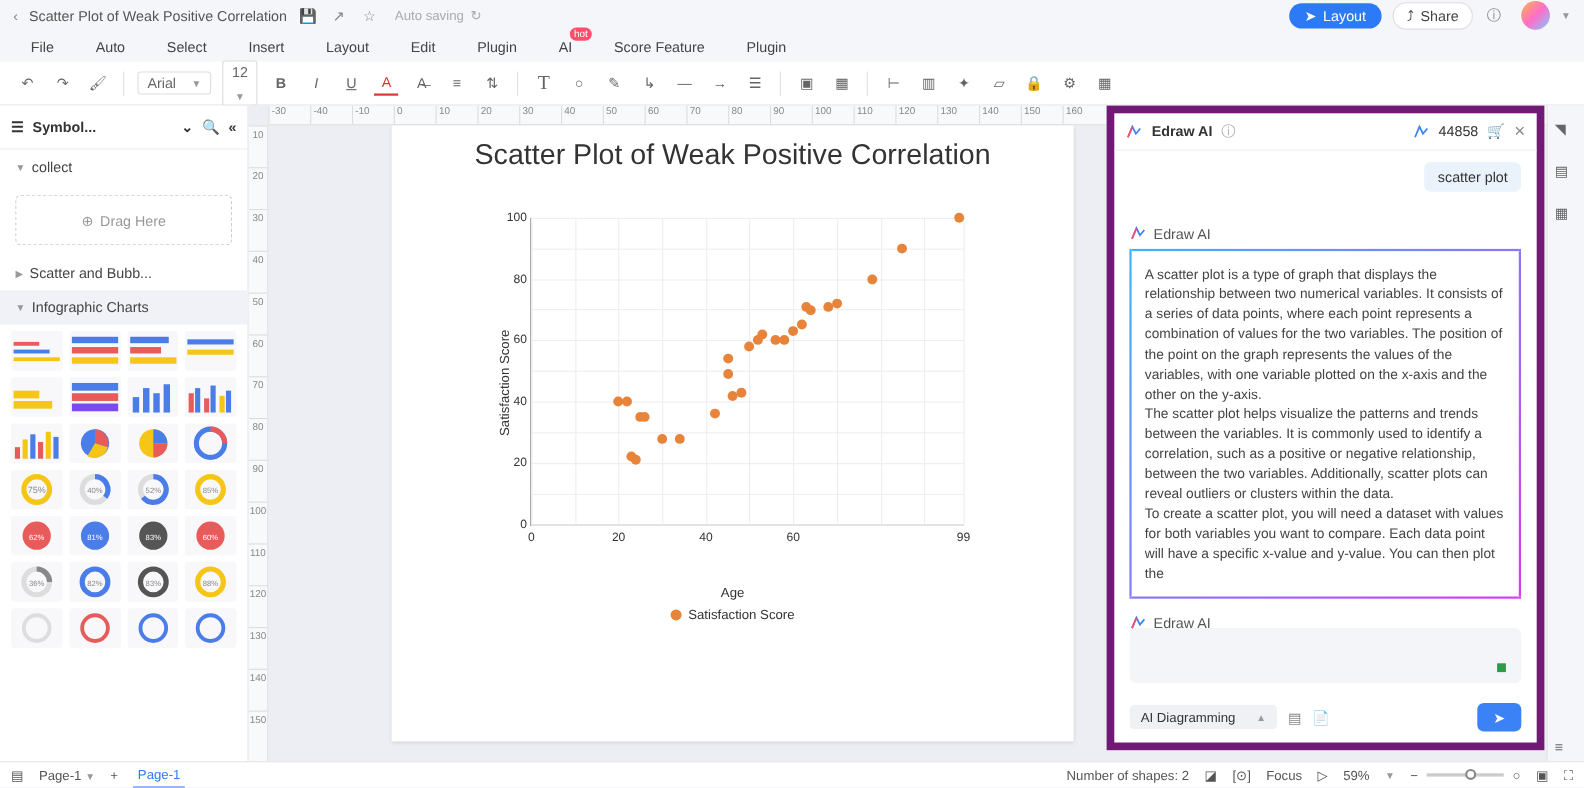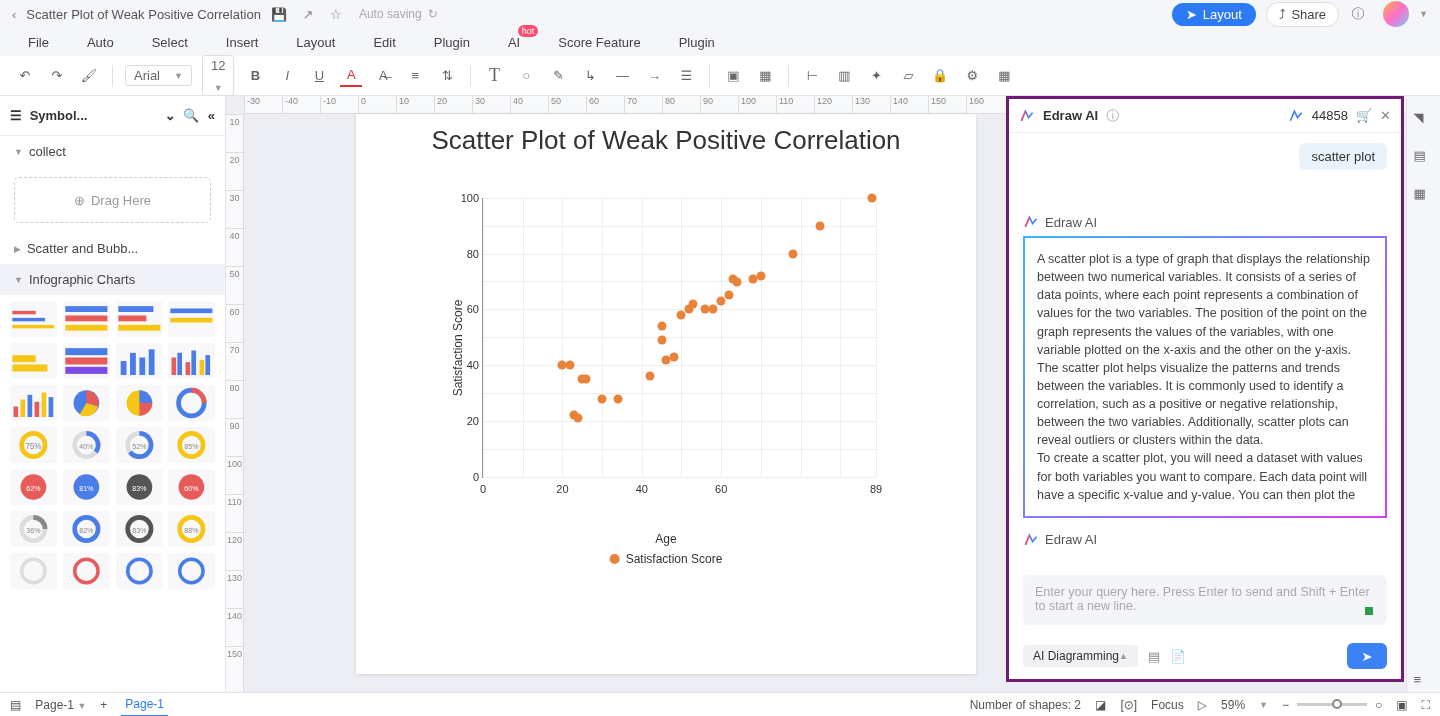--- a/index.html
+++ b/index.html
@@ -54,32 +54,32 @@
 .scatter .legend { position:absolute; left:50%; bottom:-58px; transform:translateX(-50%); font-size:12px; display:flex; align-items:center; gap:6px;}
 .scatter .legend .dot { width:10px; height:10px; border-radius:50%; background:#e8833a;}
 .plotarea { position:absolute; left:36px; top:10px; right:10px; bottom:30px; border-left:1px solid #999; border-bottom:1px solid #999;}
 .grid-line-h { position:absolute; left:0; right:0; border-top:1px solid #eee;}
 .grid-line-v { position:absolute; top:0; bottom:0; border-left:1px solid #eee;}
 .ytick { position:absolute; left:-28px; font-size:11px; transform:translateY(-50%); width:24px; text-align:right;}
 .xtick { position:absolute; bottom:-18px; font-size:11px; transform:translateX(-50%);}
 .pt { position:absolute; width:9px; height:9px; border-radius:50%; background:#e8833a; transform:translate(-50%,50%);}
 
 
-.ai-panel { position:absolute; top:96px; right:36px; width:398px; height:586px; background:#fff; border:3px solid #701a75; z-index:5; display:flex; flex-direction:column;}
+.ai-panel { position:absolute; top:96px; right:36px; width:398px; height:586px; background:#fff; border:7px solid #701a75; z-index:5; display:flex; flex-direction:column;}
 .ai-head { height:34px; display:flex; align-items:center; padding:0 10px; border-bottom:1px solid #eee; gap:8px; font-size:13px;}
 .ai-logo { width:16px; height:16px; }
 .ai-head .flex1 { flex:1; }
 .ai-body { flex:1; overflow:auto; padding:10px 14px; }
-.user-msg { float:right; background:#eaf2fb; padding:6px 12px; border-radius:6px; font-size:13px; color:#333; margin-bottom:44px;}
+.user-msg { float:right; background:#eaf2fb; padding:6px 12px; border-radius:6px; font-size:13px; color:#333; margin-bottom:30px;}
 .ai-label { clear:both; display:flex; align-items:center; gap:6px; font-size:13px; color:#555; margin:6px 0;}
 .ai-response { border:2px solid; border-image:linear-gradient(135deg,#3bb4ff,#d63cf0) 1; padding:12px; font-size:12.5px; line-height:1.45; color:#444; border-radius:4px; margin-bottom:14px;}
 .ai-input { margin:0 14px 10px; background:#f4f5f8; border-radius:6px; padding:10px 12px; font-size:12.5px; color:#aaa; min-height:50px; position:relative;}
 .ai-input .cursor-dot { position:absolute; right:14px; bottom:10px; width:8px; height:8px; background:#2a9d4a;}
 .ai-bottom { display:flex; align-items:center; padding:8px 14px 10px; gap:10px;}
-.ai-mode { background:#f0f1f4; border-radius:4px; padding:4px 10px; font-size:12px; display:flex; align-items:center; gap:0; cursor:pointer;}
+.ai-mode { background:#f0f1f4; border-radius:4px; padding:4px 10px; font-size:12px; display:flex; align-items:center; gap:19px; cursor:pointer;}
 .ai-send { margin-left:auto; background:#3b82f6; color:#fff; width:40px; height:26px; border-radius:6px; display:flex; align-items:center; justify-content:center; cursor:pointer;}
 
 
 .right-strip { position:absolute; top:96px; right:0; width:34px; bottom:24px; background:#f5f6fa; border-left:1px solid #e4e4e8; display:flex; flex-direction:column; align-items:center; gap:18px; padding-top:14px;}
 .right-strip .ric { width:20px; height:20px; color:#666; cursor:pointer;}
 
 
 .bottombar { position:absolute; bottom:0; left:0; right:0; height:24px; background:#fff; border-top:1px solid #e4e4e8; display:flex; align-items:center; padding:0 10px; font-size:12px; color:#555; gap:14px;}
 .page-tab { color:#2c7af5; border-bottom:2px solid #2c7af5; padding:0 4px; height:24px; display:flex; align-items:center;}
 .bottombar .flex1 { flex:1; }
@@ -448,21 +448,21 @@
             <div class="ytick" style="top: 0%;">100</div>
             <div class="grid-line-v" style="left: 0%;"></div>
             <div class="xtick" style="left: 0%;">0</div>
             <div class="grid-line-v" style="left: 20.202%;"></div>
             <div class="xtick" style="left: 20.202%;">20</div>
             <div class="grid-line-v" style="left: 40.404%;"></div>
             <div class="xtick" style="left: 40.404%;">40</div>
             <div class="grid-line-v" style="left: 60.6061%;"></div>
             <div class="xtick" style="left: 60.6061%;">60</div>
             <div class="grid-line-v" style="left: 100%;"></div>
-            <div class="xtick" style="left: 100%;">89</div>
+            <div class="xtick" style="left: 100%;">99</div>
             <div class="grid-line-h" style="top: 90%;"></div>
             <div class="grid-line-h" style="top: 70%;"></div>
             <div class="grid-line-h" style="top: 50%;"></div>
             <div class="grid-line-h" style="top: 30%;"></div>
             <div class="grid-line-h" style="top: 10%;"></div>
             <div class="grid-line-v" style="left: 10.101%;"></div>
             <div class="grid-line-v" style="left: 30.303%;"></div>
             <div class="grid-line-v" style="left: 50.5051%;"></div>
             <div class="grid-line-v" style="left: 70.7071%;"></div>
             <div class="grid-line-v" style="left: 80.8081%;"></div>
@@ -545,21 +545,20 @@
     </div>
     <div class="ai-label">
       <svg class="ai-logo" viewBox="0 0 20 20">
           <path d="M3 16 L8 4 L12 12 L17 6" stroke="#3b82f6" stroke-width="2" fill="none"></path>
           <path d="M3 16 L8 4" stroke="#ff4d6d" stroke-width="2"></path>
         </svg>
       <span>Edraw AI</span>
     </div>
   </div>
   <div class="ai-input">
-    <span>Enter your query here. Press Enter to send and Shift + Enter to start a new line.</span>
     <div class="cursor-dot"></div>
   </div>
   <div class="ai-bottom">
     <div class="ai-mode">
         <span>AI Diagramming</span>
         <span class="caret">▲</span>
       </div>
     <span style="color:#888">▤</span>
     <span style="color:#888">📄</span>
     <div class="ai-send">➤</div>

